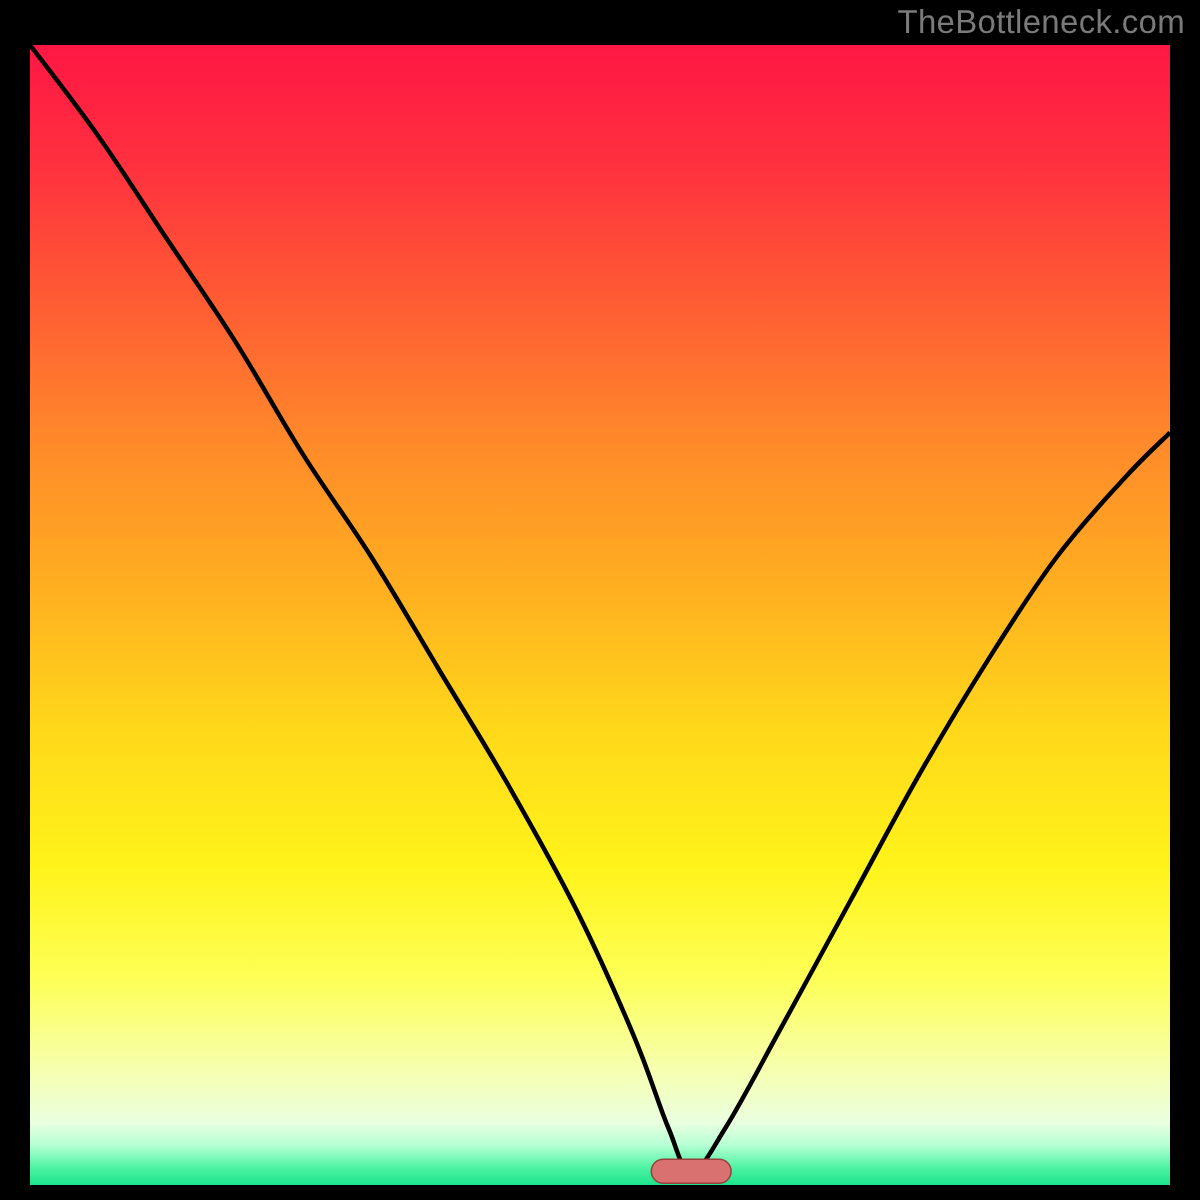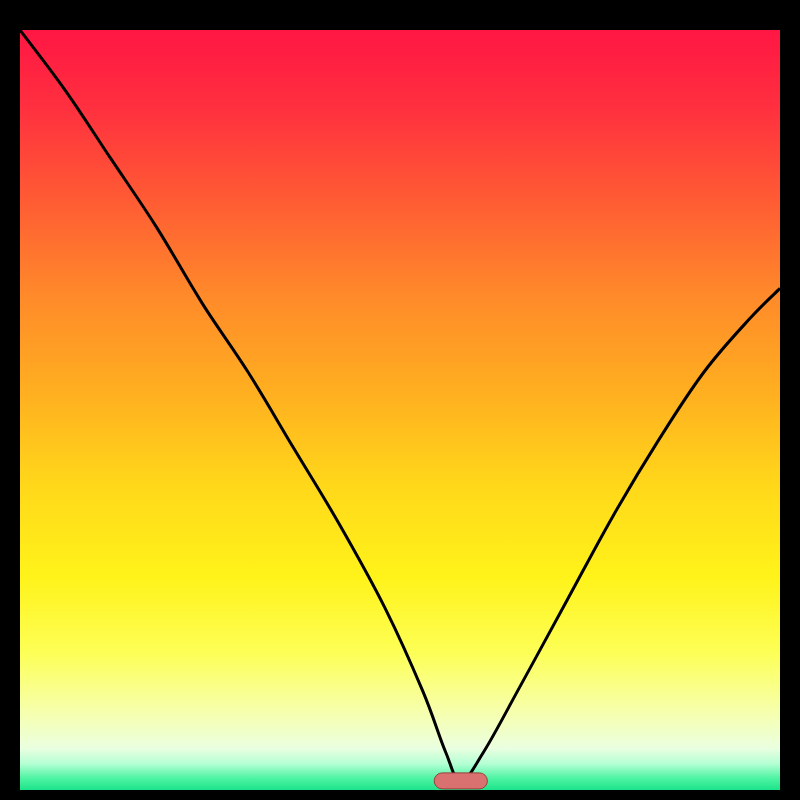--- a/index.html
+++ b/index.html
@@ -36,20 +36,21 @@
     width: 760px;
     height: 760px;
   }
   svg { display: block; }
 </style>
 </head>
 <body>
 
 <div class="frame">
 
+  <div class="watermark">TheBottleneck.com</div>
 
   <div class="plot-wrap">
     <svg id="chart-svg" viewBox="0 0 760 760" width="760" height="760">
       <defs>
         <linearGradient id="bg-grad" x1="0" y1="0" x2="0" y2="1">
             <stop offset="0.00%" stop-color="#ff1744"></stop>
             <stop offset="10.00%" stop-color="#ff2f3f"></stop>
             <stop offset="22.00%" stop-color="#ff5a34"></stop>
             <stop offset="35.00%" stop-color="#ff8a2a"></stop>
             <stop offset="48.00%" stop-color="#ffb020"></stop>

